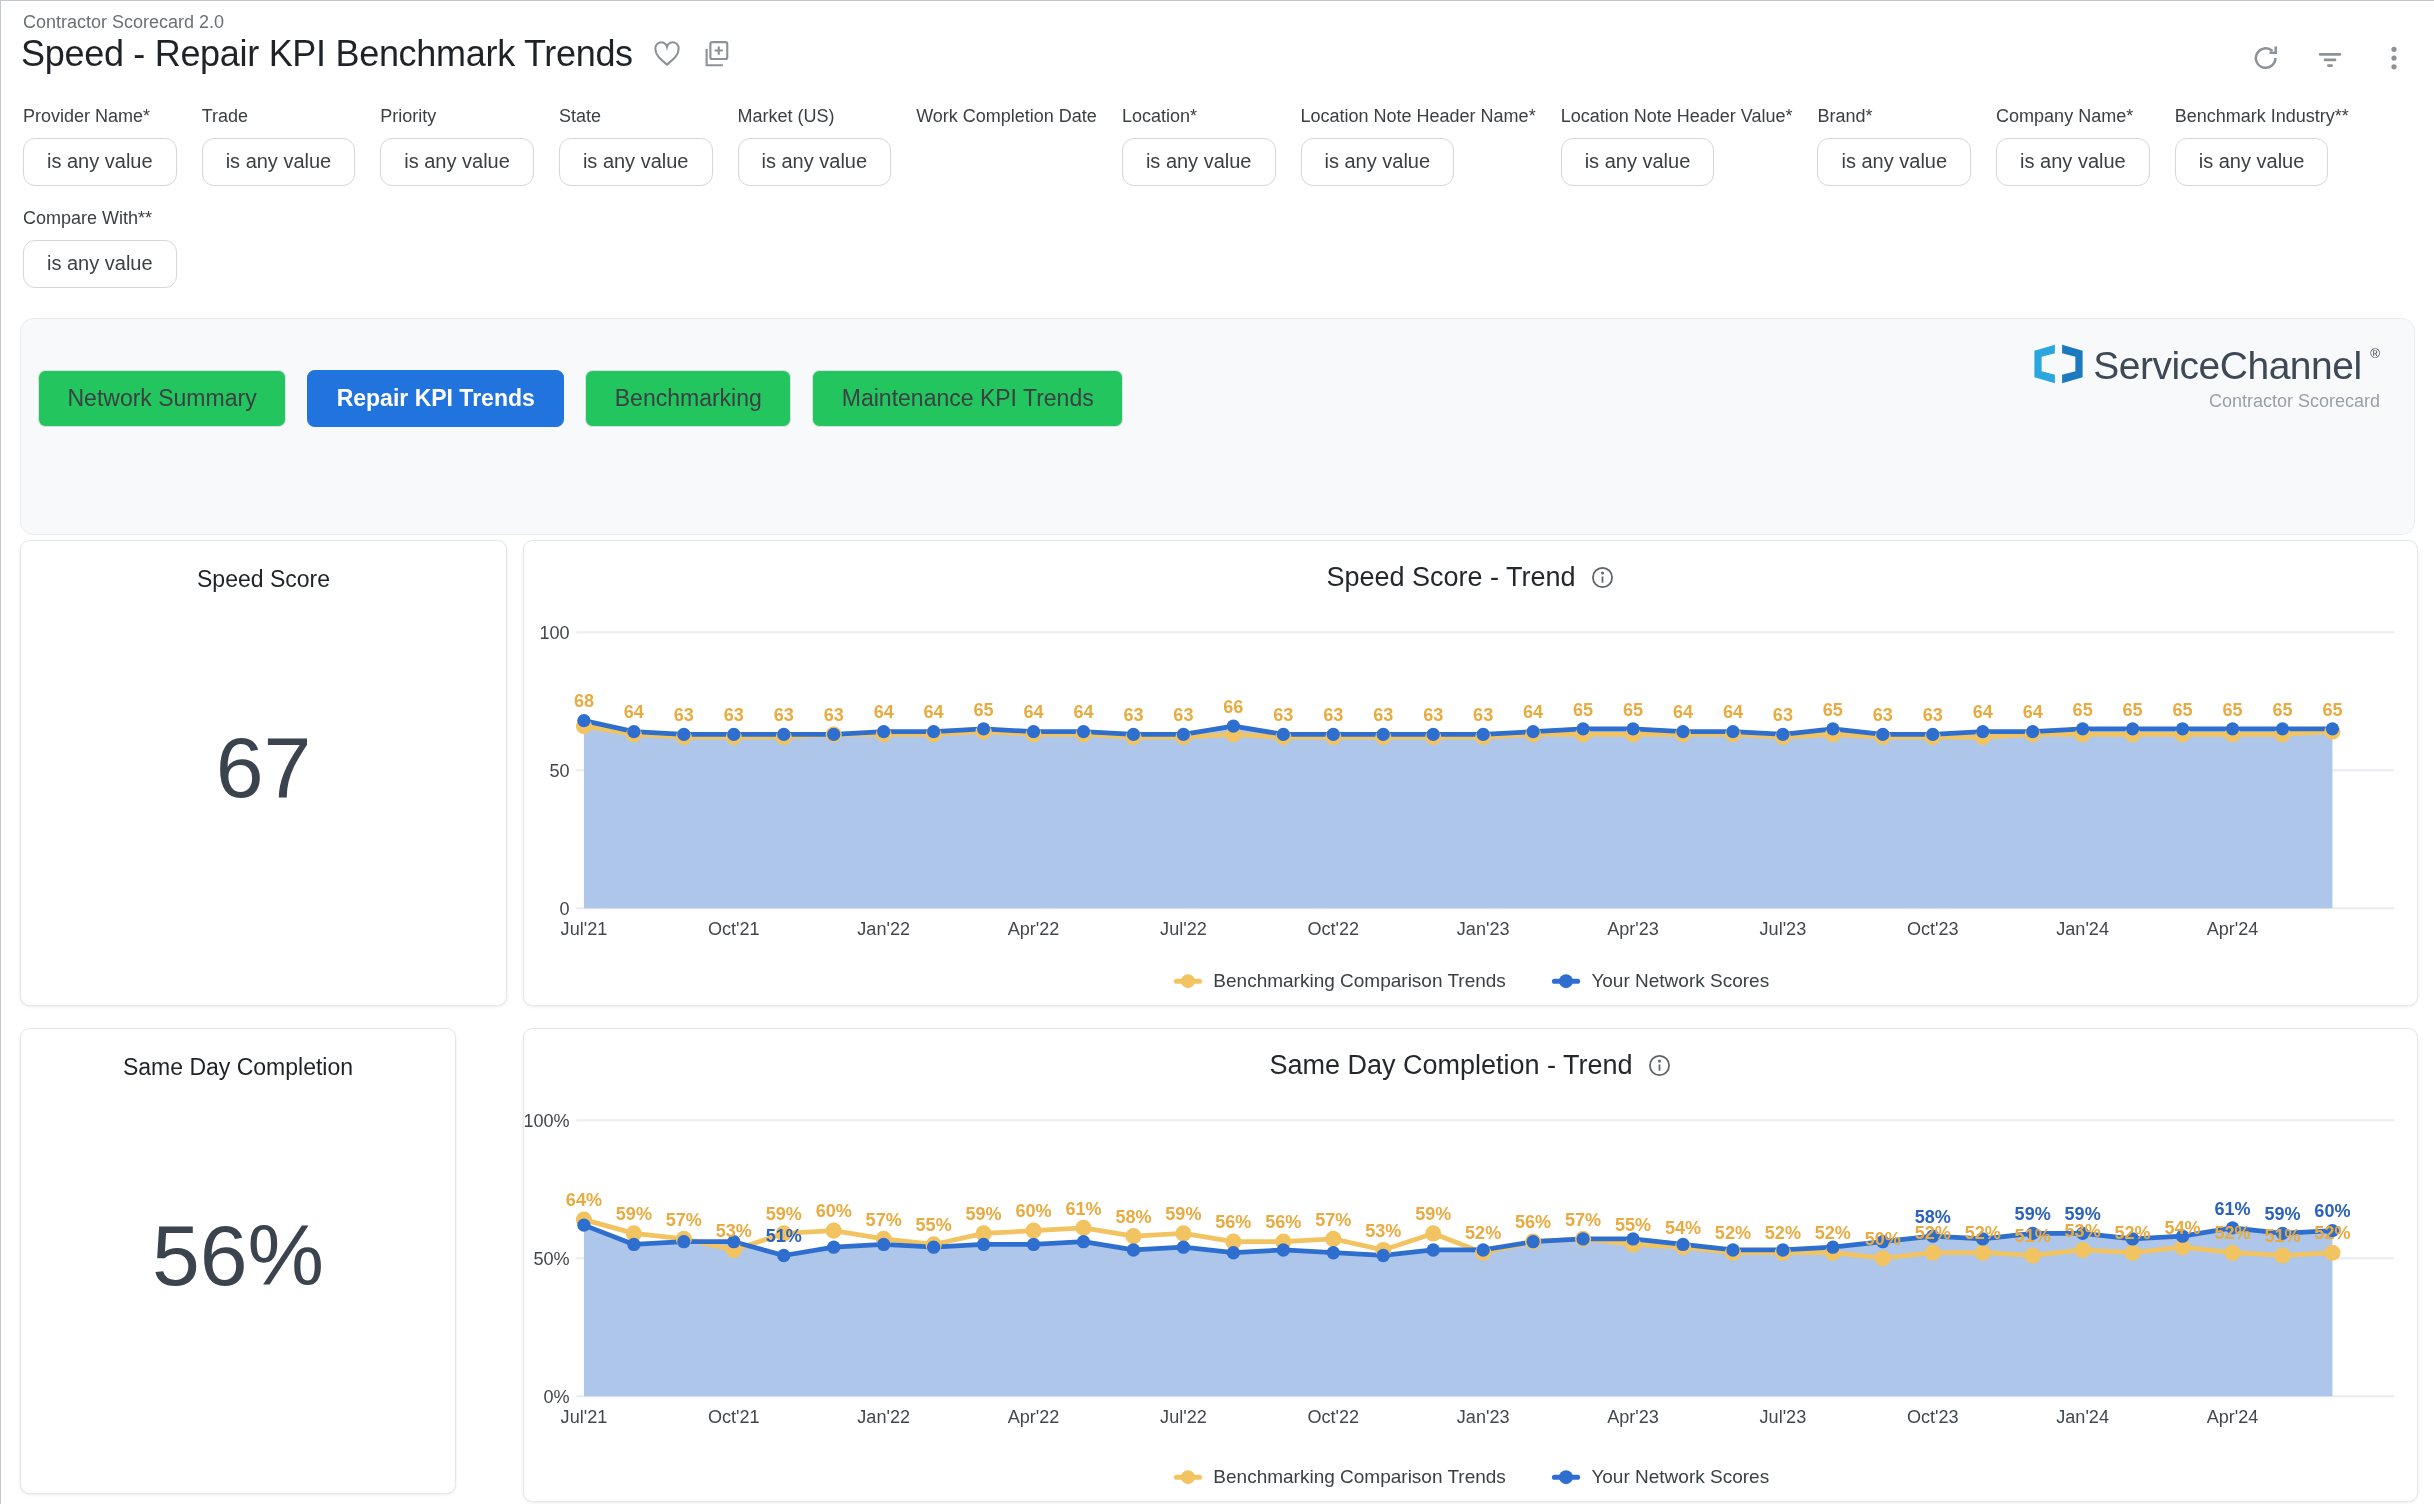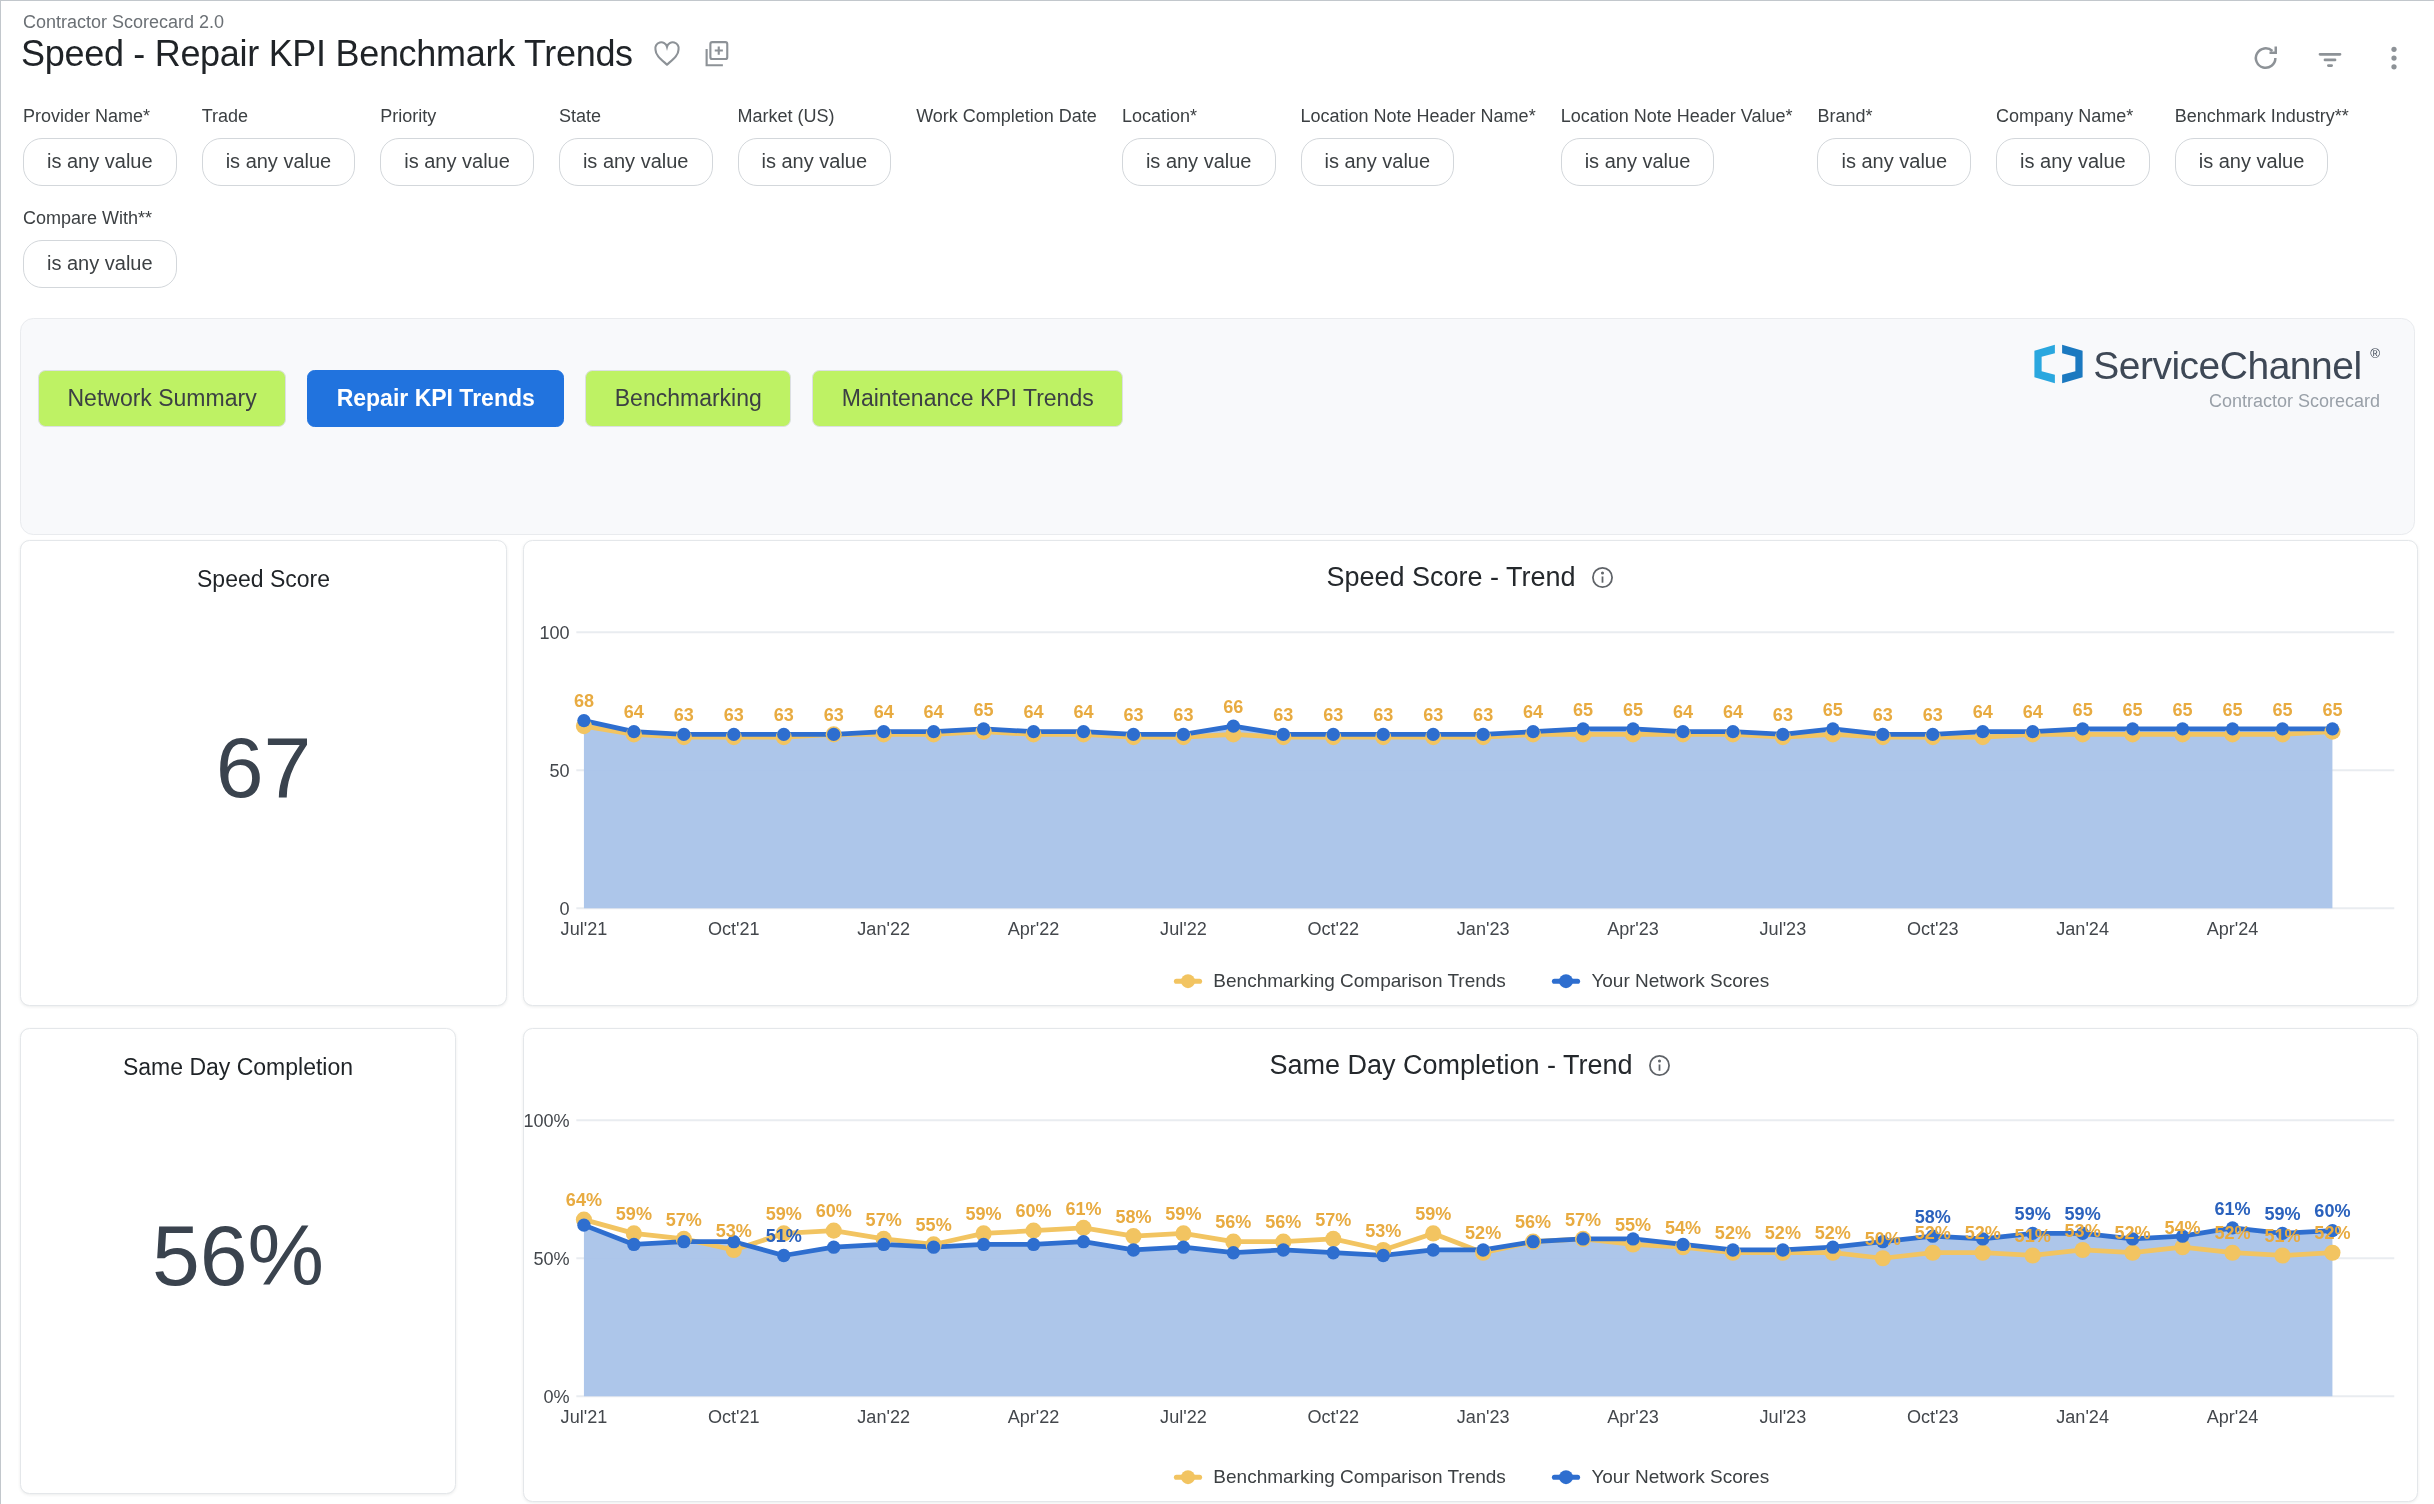--- a/index.html
+++ b/index.html
@@ -13,31 +13,31 @@
   .hicon{display:flex;align-items:center;color:#8d9297;}
   .toolbar{position:absolute;right:25px;top:42px;display:flex;align-items:center;gap:34px;color:#80868b;}
   .toolbar .hicon{cursor:pointer;}
   
   .filters-row{position:absolute;left:22px;display:flex;gap:25px;}
   .filters-row.r1{top:105px;}
   .filters-row.r2{top:207px;}
   .filter{display:flex;flex-direction:column;gap:10.5px;}
   .filter-label{font-size:18px;color:#3c4043;white-space:nowrap;}
   .filter-box{height:48px;min-width:141px;box-sizing:border-box;border:1px solid #d3d7db;
-      border-radius:19px;background:#fff;display:flex;align-items:center;justify-content:center;
+      border-radius:12px;background:#fff;display:flex;align-items:center;justify-content:center;
       padding:0 23px;font-size:20px;color:#3c4043;white-space:nowrap;cursor:pointer;align-self:flex-start;}
   .filter-box.hl{background:#d7e5f9;border-color:#d7e5f9;color:#20242a;}
   
   .tab-card{position:absolute;left:19px;top:317px;width:2395px;height:217px;background:#f8f9fb;
       border:1px solid #e9ebee;border-radius:13.3px;box-sizing:border-box;}
   .tab-row{position:absolute;left:17px;display:flex;gap:21px;}
   .tab-row.primary{top:51px;}
   .tab-row.secondary{top:142px;gap:15px;}
   .tab-btn{height:57px;display:flex;align-items:center;padding:0 28.5px;border-radius:7.6px;
-      background:#bef264;border:1px solid #dcdfe3;font-size:23px;color:#3c4043;cursor:pointer;
+      background:#22c55e;border:1px solid #dcdfe3;font-size:23px;color:#3c4043;cursor:pointer;
       font-family:"Liberation Sans",sans-serif;white-space:nowrap;box-sizing:border-box;}
   .tab-row.secondary .tab-btn{height:55px;padding:0 25px;}
   .tab-btn.active-blue{background:#2173de;border-color:#2173de;color:#fff;font-weight:bold;}
   .tab-btn.active-orange{background:#f0983e;border-color:#f0983e;color:#fff;font-weight:bold;}
   
   .logo{position:absolute;right:34px;top:23px;display:flex;flex-direction:column;align-items:flex-end;}
   .logo-row{display:flex;align-items:center;gap:8.6px;}
   .logo-brand{font-size:39px;color:#3e4856;letter-spacing:-0.5px;}
   .logo-reg{font-size:13.3px;color:#3e4856;align-self:flex-start;margin-top:3.8px;}
   .logo-sub{font-size:18px;color:#99a0a8;margin-top:1.9px;}

